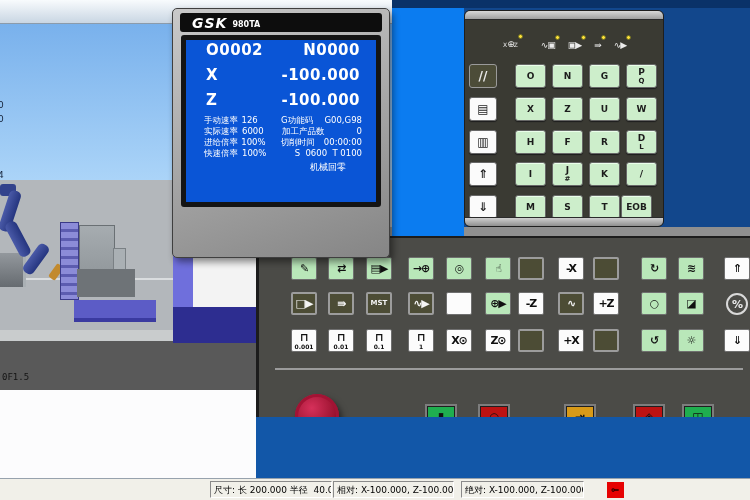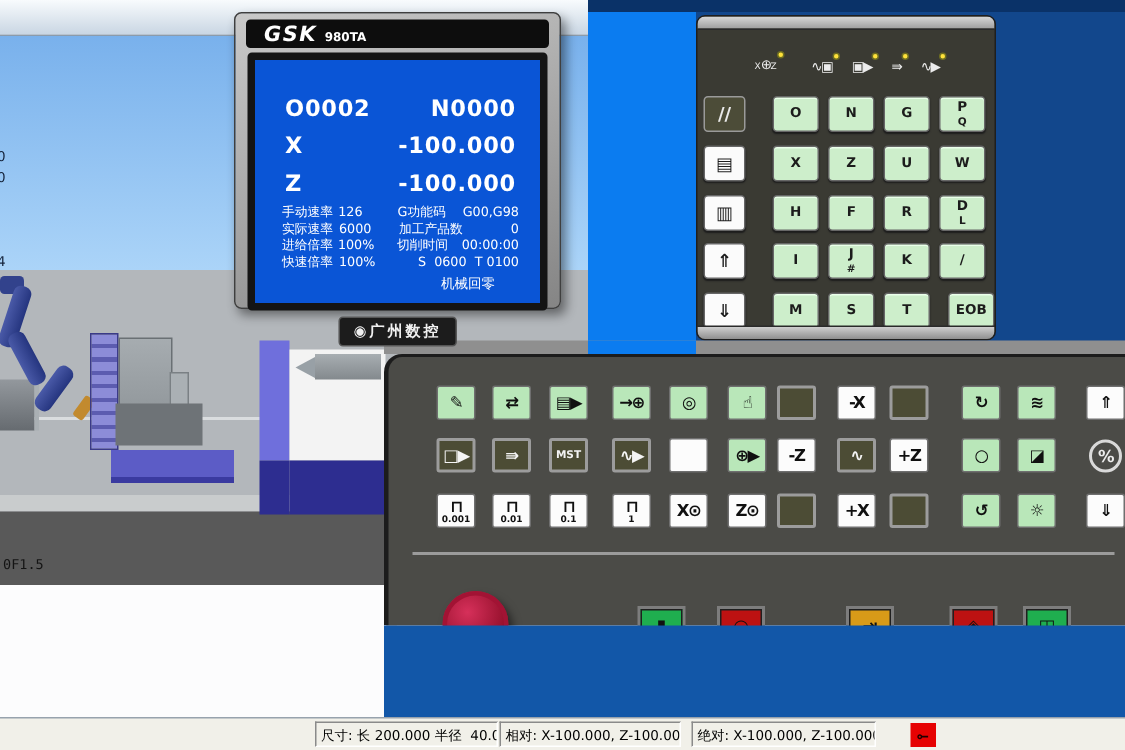--- a/index.html
+++ b/index.html
@@ -14,29 +14,29 @@
   
   .machine{left:0;top:24px;width:392px;height:454px;background:#b3b7bb;overflow:hidden}
   .sky{left:0;top:0;width:392px;height:156px;background:linear-gradient(#79b1ec,#abd4f8)}
   .strip-light{left:0;top:306px;width:392px;height:11px;background:#c9cccd}
   .band-dark{left:0;top:317px;width:392px;height:49px;background:#595959}
   .area-white{left:0;top:366px;width:392px;height:88px;background:#fcfcfd}
   .frag{font-size:9px;color:#15233a}
   .corner-txt{font-family:"DejaVu Sans Mono","Liberation Mono",monospace;font-size:9px;color:#141414}
 
   
-  .cnc{left:156px;top:8px;width:218px;height:198px;background:linear-gradient(160deg,#c9c9c9,#858585);
+  .cnc{left:172px;top:8px;width:218px;height:250px;background:linear-gradient(160deg,#c9c9c9,#858585);
        border:1px solid #3f3f3f;border-radius:5px;box-shadow:3px 4px 7px rgba(0,0,0,.45)}
   .cnc-header{margin:4px 7px 0;height:19px;background:#0d0d0d;border-radius:3px;display:flex;align-items:center;padding-left:12px;color:#fff}
   .gsk{font-style:italic;font-weight:900;font-size:14px;letter-spacing:1px}
   .model{font-size:8px;font-weight:700;margin-left:5px;margin-top:4px}
   .bezel{margin:3px 8px 0;height:172px;background:#0a55d6;border:5px solid #141414;border-radius:3px;color:#fff;overflow:hidden}
   .scr-top{display:flex;justify-content:space-between;padding:3px 8px 0 8px;font-size:9px;white-space:pre}
   .big{display:flex;justify-content:space-between;padding:0 16px 0 20px;font-size:15px;font-weight:700;letter-spacing:.5px}
-  .mt9{margin-top:23px}.mt7{margin-top:7px}
+  .mt9{margin-top:1px}.mt7{margin-top:7px}
   .scr-info{margin:6px 14px 0 18px;font-size:8.5px;line-height:11px}
   .irow{display:flex}
   .irow .l1{width:38px}
   .irow .v1{width:28px;text-align:left}
   .irow .l2{width:56px;padding-left:12px}
   .irow .l2:empty{width:0;padding-left:0}
   .irow .v2{flex:1;text-align:right;white-space:pre}
   .scr-mode{text-align:right;padding-right:30px;font-size:9px;margin-top:2px}
   .badge{left:50%;transform:translateX(-50%);top:202px;background:#1c1c1c;color:#f0f0f0;font-size:10px;font-weight:700;
          letter-spacing:2px;padding:2px 9px;border-radius:3px;border:1px solid #565656;white-space:nowrap}
@@ -228,21 +228,21 @@
         </div>
         <div class="key key-green" style="left: 50px; top: 184px; width: 31px; height: 24px;">
           <span class="kmain">M</span>
         </div>
         <div class="key key-green" style="left: 87px; top: 184px; width: 31px; height: 24px;">
           <span class="kmain">S</span>
         </div>
         <div class="key key-green" style="left: 124px; top: 184px; width: 31px; height: 24px;">
           <span class="kmain">T</span>
         </div>
-        <div class="key key-green" style="left: 167px; top: 184px; width: 31px; height: 24px;">
+        <div class="key key-green" style="left: 156px; top: 184px; width: 31px; height: 24px;">
           <span class="kmain">EOB</span>
         </div>
       </div>
     <div class="kb-capbot"></div>
   </div>
 
   <div class="abs cp">
     <div class="abs cp-strip"></div>
     <div class="abs cp-strip-blue"></div>
     <div class="abs cp-body">
@@ -422,23 +422,20 @@
         </div>
         <div class="irow">
           <span class="l1">快速倍率</span>
           <span class="v1">100%</span>
           <span class="l2"></span>
           <span class="v2">S  0600  T 0100</span>
         </div>
       </div>
       <div class="scr-mode">机械回零</div>
     </div>
-    <div class="abs badge">
-      <span>◉</span><span>广州数控</span>
-    </div>
   </div>
 
   <div class="abs status">
     <div class="seg" id="seg-size">尺寸: 长 200.000 半径  40.000</div>
     <div class="seg" id="seg-rel">相对: X-100.000, Z-100.000</div>
     <div class="seg" id="seg-abs">绝对: X-100.000, Z-100.000</div>
     <div class="tlabel">T:1</div>
     <div class="ticon">
         <span>⊸</span>
       </div>

